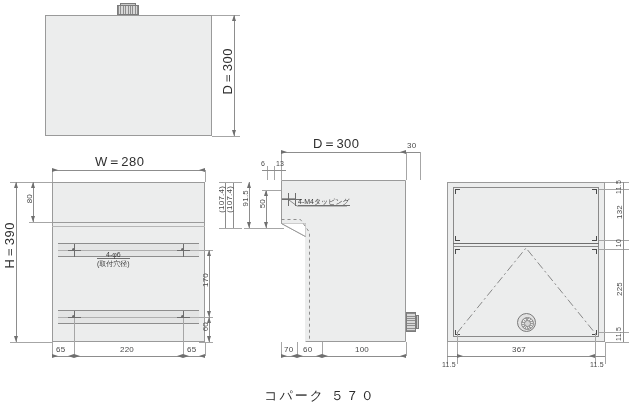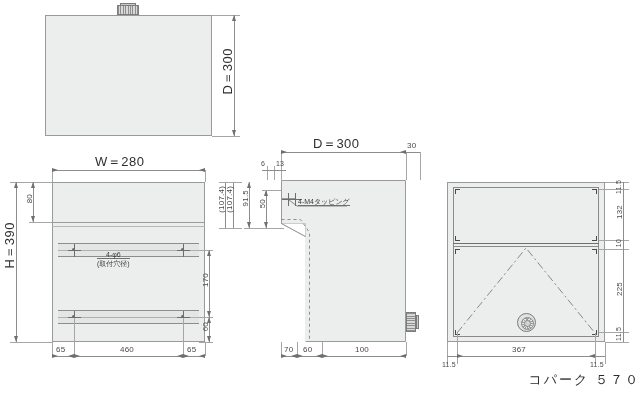--- a/index.html
+++ b/index.html
@@ -204,21 +204,21 @@
     <div class="ext" style="left:183px;top:318px;height:38px;"></div>
     <div class="ext" style="left:205px;top:342px;height:14px;"></div>
     <div class="dl-h" style="left:52px;top:356px;width:153px;"></div>
     <div class="arw right" style="left:52px;top:353.5px;"></div>
     <div class="arw left" style="left:68px;top:353.5px;"></div>
     <div class="arw right" style="left:74px;top:353.5px;"></div>
     <div class="arw left" style="left:177px;top:353.5px;"></div>
     <div class="arw right" style="left:183px;top:353.5px;"></div>
     <div class="arw left" style="left:199px;top:353.5px;"></div>
     <div class="dim" style="left:56px;top:345px;">65</div>
-    <div class="dim" style="left:120px;top:345px;">460</div>
+    <div class="dim" style="left:120px;top:345px;">220</div>
     <div class="dim" style="left:187px;top:345px;">65</div>
   </div>
 
   <div class="abs">
 
     <div class="ext" style="left:281px;top:152px;height:28px;"></div>
     <div class="ext" style="left:406px;top:152px;height:28px;"></div>
     <div class="dl-h" style="left:281px;top:152px;width:125px;"></div>
     <div class="arw right" style="left:281px;top:149.5px;"></div>
     <div class="arw left" style="left:400px;top:149.5px;"></div>
@@ -341,15 +341,15 @@
     <div class="ext" style="left:595px;top:333px;height:31px;"></div>
     <div class="ext" style="left:605px;top:342px;height:22px;"></div>
     <div class="dl-h" style="left:447px;top:356px;width:158px;"></div>
     <div class="arw right" style="left:457px;top:353.5px;"></div>
     <div class="arw left" style="left:589px;top:353.5px;"></div>
     <div class="dim" style="left:512px;top:345px;">367</div>
     <div class="dim small" style="left:442px;top:361px;">11.5</div>
     <div class="dim small" style="left:590px;top:361px;">11.5</div>
   </div>
 
-  <div id="title" style="top:371px;text-align:right;">コパーク ５７０</div>
+  <div id="title" style="top:387px;">コパーク ５７０</div>
 
 </div>
 
 </body></html>

